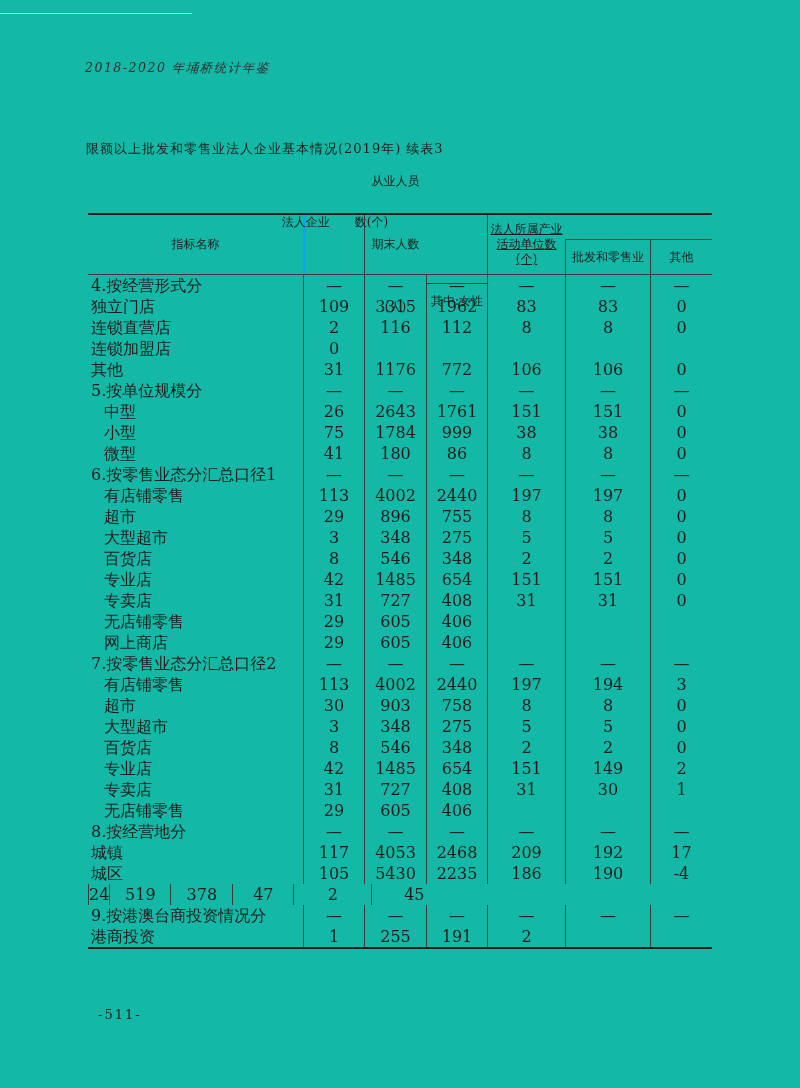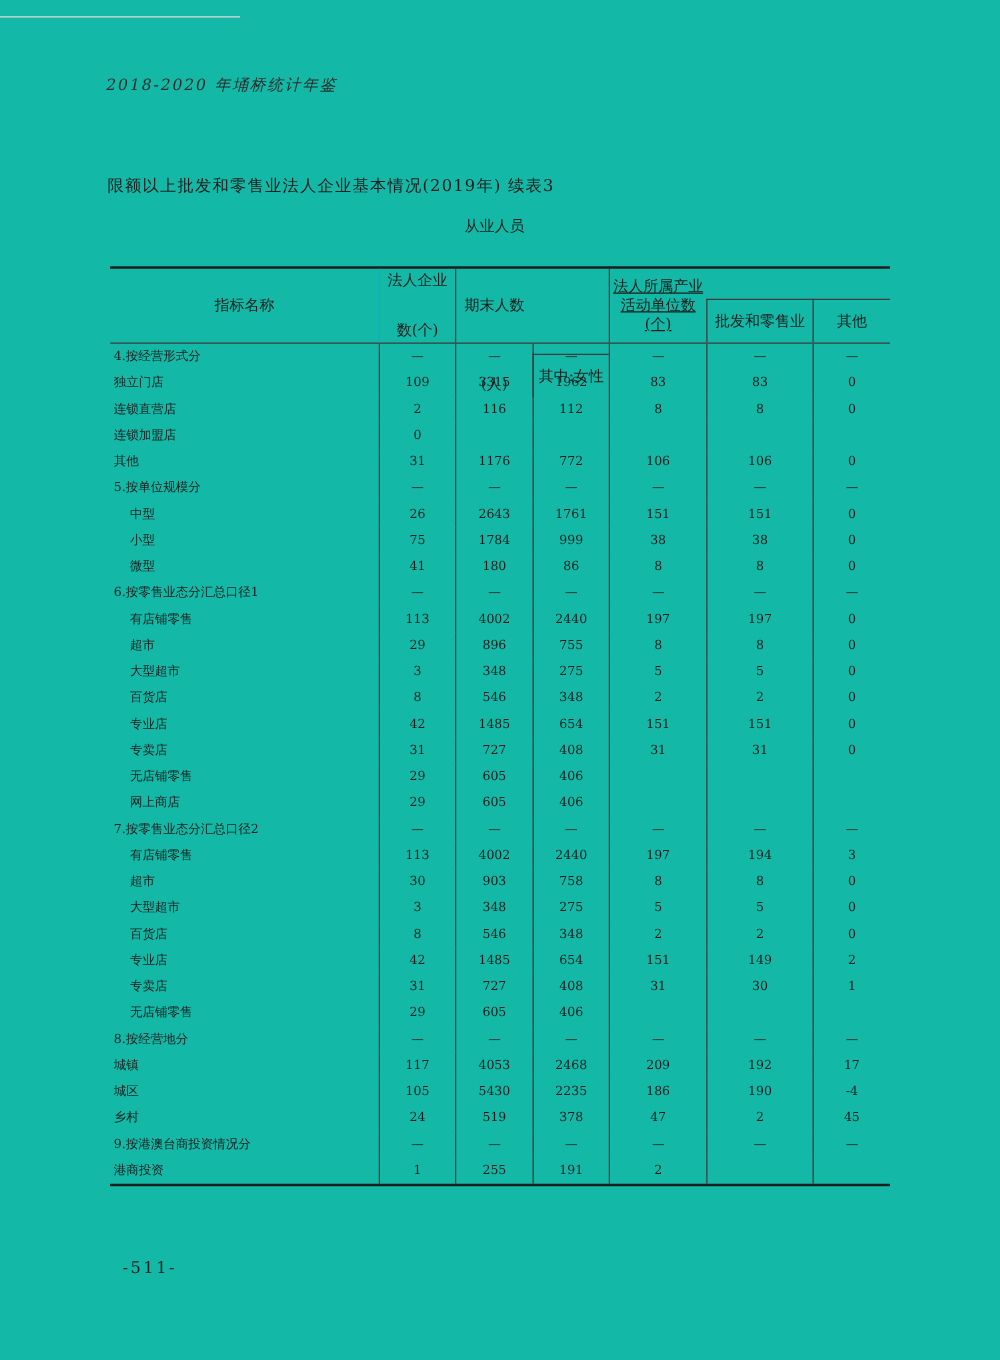--- a/index.html
+++ b/index.html
@@ -32,28 +32,28 @@
     box-sizing:content-box;
   }
   .thead{
     position:relative;height:59px;
     border-bottom:1px solid #3c3c3c;
     font-size:12px;
   }
   .hcell{position:absolute;box-sizing:border-box;text-align:center;}
   .hline{line-height:15px;white-space:nowrap;}
   .h1{left:0;top:0;width:215px;height:59px;display:flex;align-items:center;justify-content:center;}
-  .h2{left:215px;top:0;width:61px;height:59px;border-left:1px solid #0ea5e9;display:flex;flex-direction:column;justify-content:center;gap:25px;}
+  .h2{left:215px;top:0;width:61px;height:59px;border-left:3px solid #0ea5e9;display:flex;flex-direction:row;justify-content:center;gap:25px;}
   .h3{left:276px;top:0;width:62px;height:59px;border-left:1px solid #3c3c3c;display:flex;flex-direction:column;justify-content:center;gap:48px;}
   .h4{left:338px;top:24px;width:61px;height:35px;border-left:1px solid #3c3c3c;border-top:1px solid #3c3c3c;display:flex;align-items:center;justify-content:center;margin-top:44px;}
   .h5{left:399px;top:0;width:78px;height:59px;border-left:1px solid #3c3c3c;display:flex;flex-direction:column;justify-content:center;text-decoration:underline;}
   .h6{left:477px;top:24px;width:85px;height:35px;border-left:1px solid #3c3c3c;border-top:1px solid #3c3c3c;display:flex;align-items:center;justify-content:center;}
   .h7{left:562px;top:24px;width:62px;height:35px;border-left:1px solid #3c3c3c;border-top:1px solid #3c3c3c;display:flex;align-items:center;justify-content:center;}
   .tbody{width:624px;}
-  .trow{display:flex;height:21px;line-height:21px;font-size:10px;}
+  .trow{display:flex;height:21px;line-height:21px;font-size:16px;}
   .tcell{box-sizing:border-box;overflow:hidden;white-space:nowrap;}
   .tcell.name{width:215px;padding-left:3px;text-align:left;}
   .tcell.name.indent{padding-left:16px;}
   .tcell.num{text-align:center;border-left:1px solid #3c3c3c;}
   .trow .tcell:nth-child(2){width:61px;}
   .trow .tcell:nth-child(3){width:62px;}
   .trow .tcell:nth-child(4){width:61px;}
   .trow .tcell:nth-child(5){width:78px;}
   .trow .tcell:nth-child(6){width:85px;}
   .trow .tcell:nth-child(7){width:62px;}
@@ -358,21 +358,20 @@
         <div class="trow">
           <div class="tcell name">城区</div>
           <div class="tcell num">105</div>
           <div class="tcell num">5430</div>
           <div class="tcell num">2235</div>
           <div class="tcell num">186</div>
           <div class="tcell num">190</div>
           <div class="tcell num">-4</div>
         </div>
         <div class="trow">
-          <div class="tcell name">乡村</div>
           <div class="tcell num">24</div>
           <div class="tcell num">519</div>
           <div class="tcell num">378</div>
           <div class="tcell num">47</div>
           <div class="tcell num">2</div>
           <div class="tcell num">45</div>
         </div>
         <div class="trow">
           <div class="tcell name">9.按港澳台商投资情况分</div>
           <div class="tcell num">—</div>

